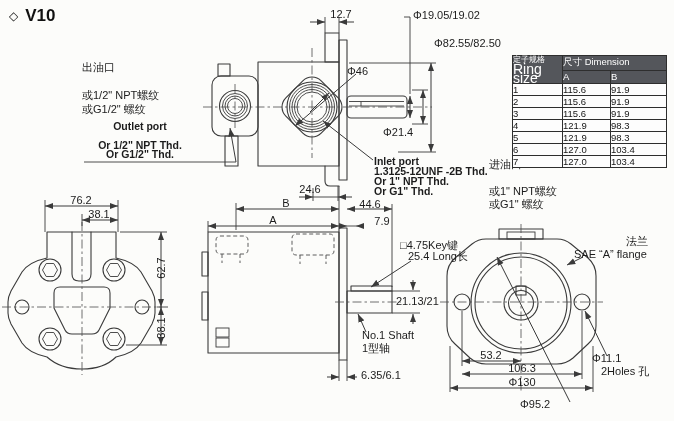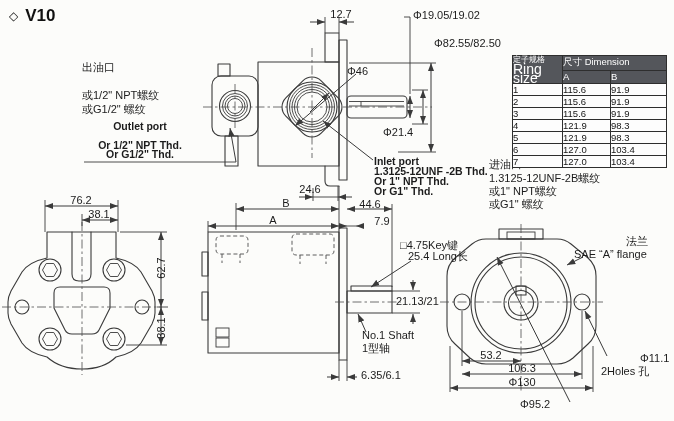--- a/index.html
+++ b/index.html
@@ -218,21 +218,20 @@
   <div class="lbl s10 c" style="left:64px;top:121px;width:152px">Outlet port</div>
   <div class="lbl s10 c" style="left:64px;top:140px;width:152px">Or 1/2" NPT Thd.</div>
   <div class="lbl s10 c" style="left:64px;top:149px;width:152px">Or G1/2" Thd.</div>
 
   <div class="lbl s10" style="left:374px;top:156px">Inlet port</div>
   <div class="lbl s10" style="left:374px;top:166px">1.3125-12UNF -2B  Thd.</div>
   <div class="lbl s10" style="left:374px;top:176px">Or 1" NPT Thd.</div>
   <div class="lbl s10" style="left:374px;top:186px">Or G1" Thd.</div>
 
   <div class="lbl cn" style="left:489px;top:158px">进油口</div>
-  <div class="lbl cn" style="left:489px;top:172px">1.3125-12UNF-2B螺纹</div>
   <div class="lbl cn" style="left:489px;top:185px">或1" NPT螺纹</div>
   <div class="lbl cn" style="left:489px;top:198px">或G1" 螺纹</div>
 
   <div class="lbl c" style="left:326px;top:8px;width:30px">12.7</div>
   <div class="lbl" style="left:413px;top:9px">Φ19.05/19.02</div>
   <div class="lbl" style="left:434px;top:37px">Φ82.55/82.50</div>
   <div class="lbl" style="left:347px;top:65px">Φ46</div>
   <div class="lbl" style="left:383px;top:126px">Φ21.4</div>
   <div class="lbl c" style="left:293px;top:183px;width:34px">24.6</div>
   <div class="lbl c" style="left:276px;top:197px;width:20px">B</div>
@@ -246,21 +245,21 @@
   <div class="lbl" style="left:362px;top:342px">1型轴</div>
   <div class="lbl" style="left:361px;top:369px">6.35/6.1</div>
   <div class="lbl c" style="left:59px;top:194px;width:44px">76.2</div>
   <div class="lbl c" style="left:77px;top:208px;width:44px">38.1</div>
   <div class="lbl c rot" style="left:144px;top:262px;width:34px">62.7</div>
   <div class="lbl c rot" style="left:144px;top:322px;width:34px">38.1</div>
   <div class="lbl c" style="left:469px;top:349px;width:44px">53.2</div>
   <div class="lbl c" style="left:494px;top:362px;width:56px">106.3</div>
   <div class="lbl c" style="left:494px;top:376px;width:56px">Φ130</div>
   <div class="lbl" style="left:520px;top:398px">Φ95.2</div>
-  <div class="lbl" style="left:640px;top:352px">Φ11.1</div>
+  <div class="lbl" style="left:592px;top:352px">Φ11.1</div>
   <div class="lbl" style="left:601px;top:365px">2Holes 孔</div>
   <div class="lbl" style="left:626px;top:235px">法兰</div>
   <div class="lbl" style="left:574px;top:248px">SAE “A” flange</div>
 
   <table class="spec">
     <colgroup>
         <col style="width:50px">
         <col style="width:48px">
         <col style="width:56px">
       </colgroup>

